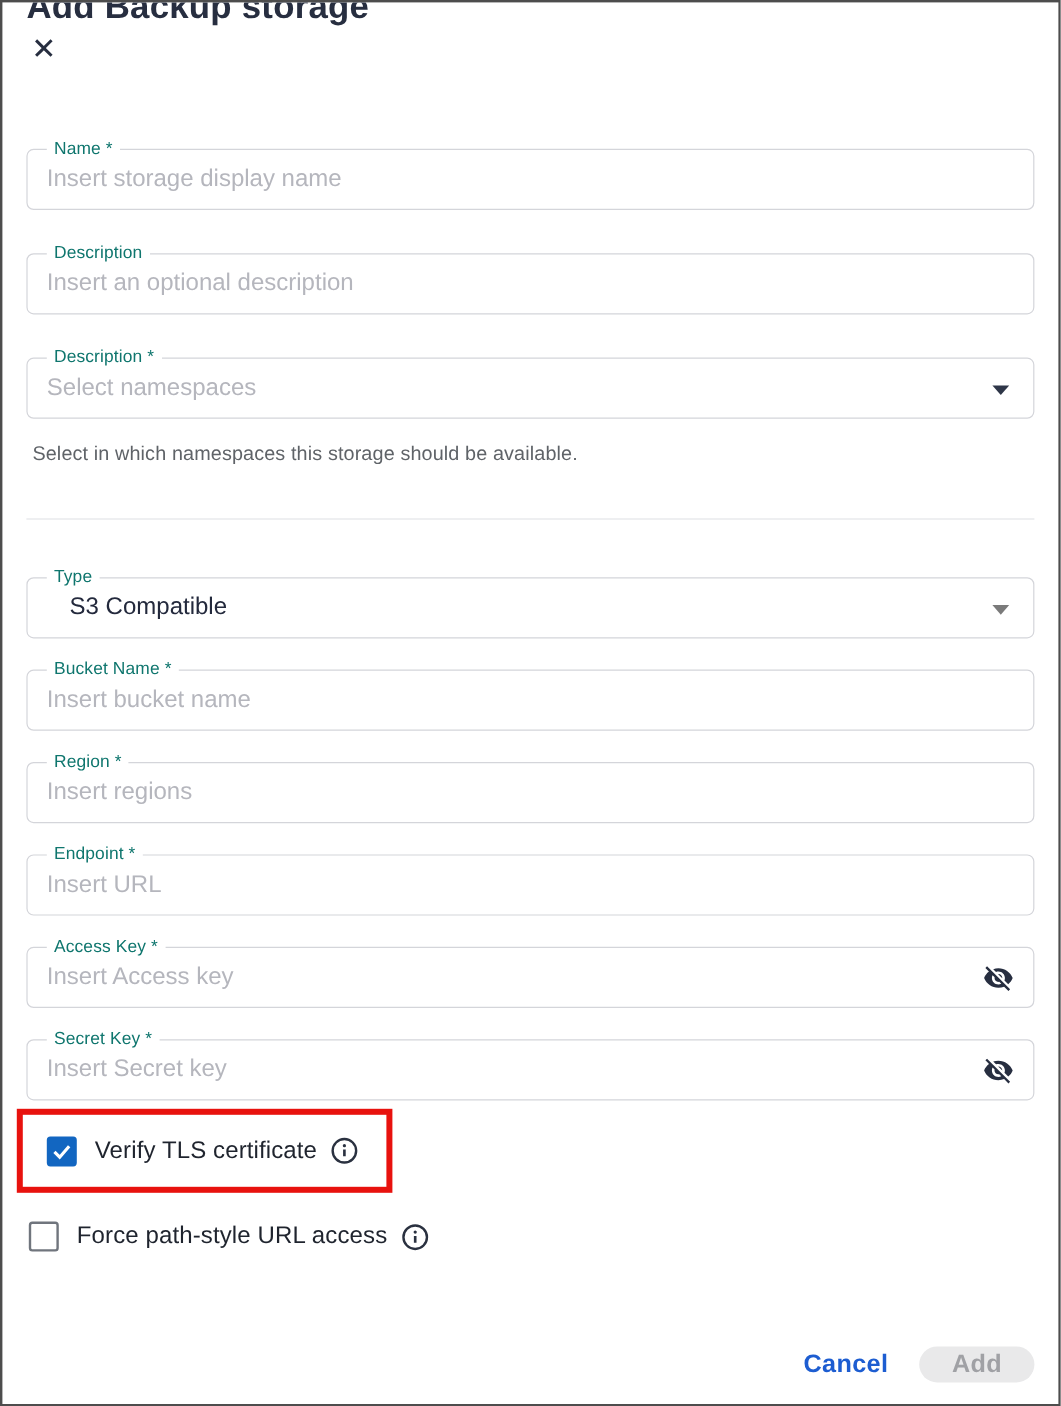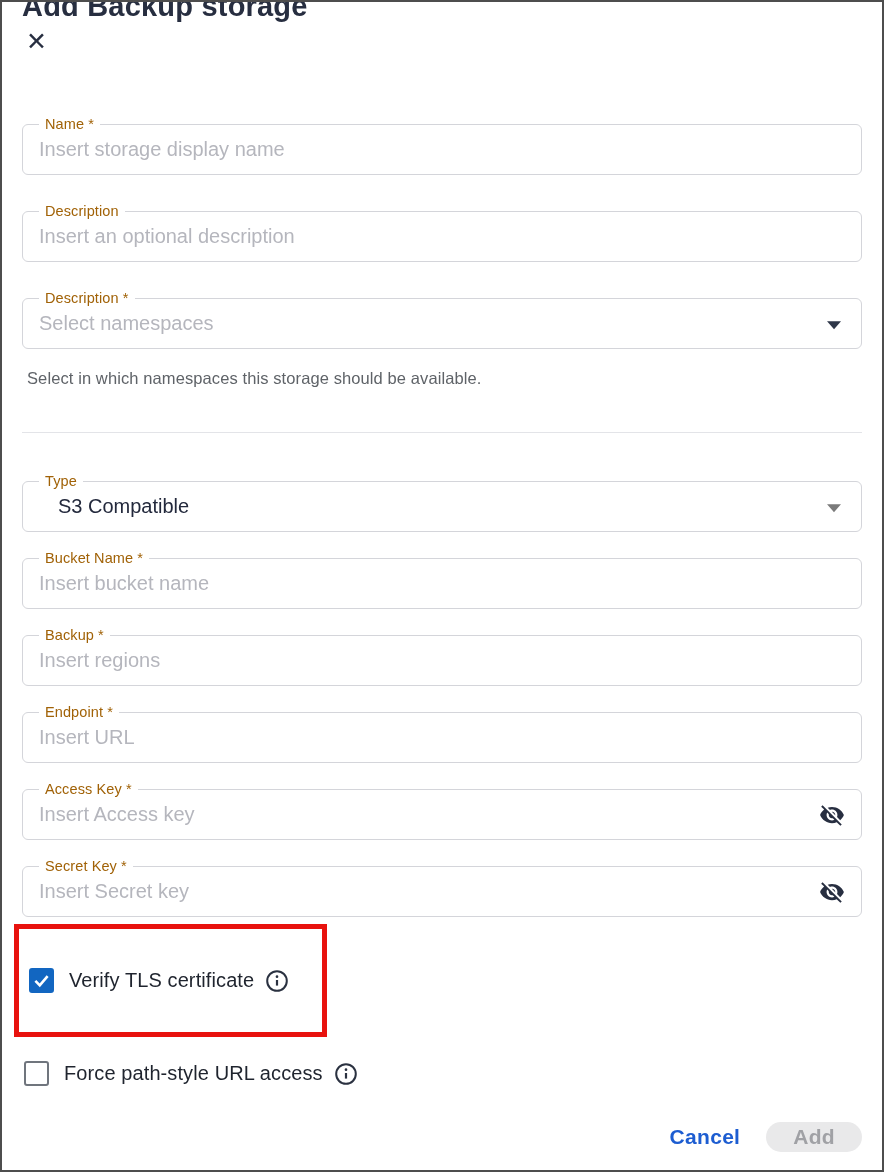--- a/index.html
+++ b/index.html
@@ -38,21 +38,21 @@
     border:1px solid #d4d5da;
     border-radius:6px;
     background:#fff;
   }
   .mt-first { margin-top:64px; }
   .mt-a { margin-top:36px; }
   .mt-b { margin-top:26px; }
   .field > label {
     position:absolute; top:-9px; left:16px;
     background:#fff; padding:0 6px;
-    font-size:14.5px; color:#a16207; letter-spacing:0.1px;
+    font-size:14.5px; color:#0f766e; letter-spacing:0.1px;
     white-space:nowrap;
   }
   .field input {
     display:block; width:100%; height:100%;
     border:none; outline:none; background:transparent;
     border-radius:6px;
     padding:0 16px;
     font-family:inherit;
     font-size:20px; color:#23293c;
   }
@@ -102,24 +102,24 @@
     margin-left:15px;
     font-size:20px; color:#1f242e; letter-spacing:0.1px;
   }
   .info-icon {
     margin-left:11px; color:#2a3140;
     display:flex; align-items:center; cursor:pointer;
   }
 
   .highlight-box {
     margin:7px 0 0 12px;
-    width:313px; height:113px;
+    width:313px; height:70px;
     border:5px solid #e8120e;
     display:flex; align-items:center;
-    padding-left:10px;
+    padding-left:20px;
   }
   .force-row { margin:24px 0 0 22px; }
 
   
   .footer {
     position:absolute; right:20px; bottom:18px;
     display:flex; align-items:center; gap:26px;
   }
   .cancel-btn {
     background:none; border:none; cursor:pointer;
@@ -170,21 +170,21 @@
       <input type="text" readonly="" value="S3 Compatible" style="">
       <span class="select-arrow gray"></span>
     </div>
 
     <div class="field mt-b">
       <label>Bucket Name *</label>
       <input type="text" placeholder="Insert bucket name" style="">
     </div>
 
     <div class="field mt-b">
-      <label>Backup *</label>
+      <label>Region *</label>
       <input type="text" placeholder="Insert regions" style="">
     </div>
 
     <div class="field mt-b">
       <label>Endpoint *</label>
       <input type="text" placeholder="Insert URL" style="">
     </div>
 
     <div class="field mt-b has-trailing">
       <label>Access Key *</label>

